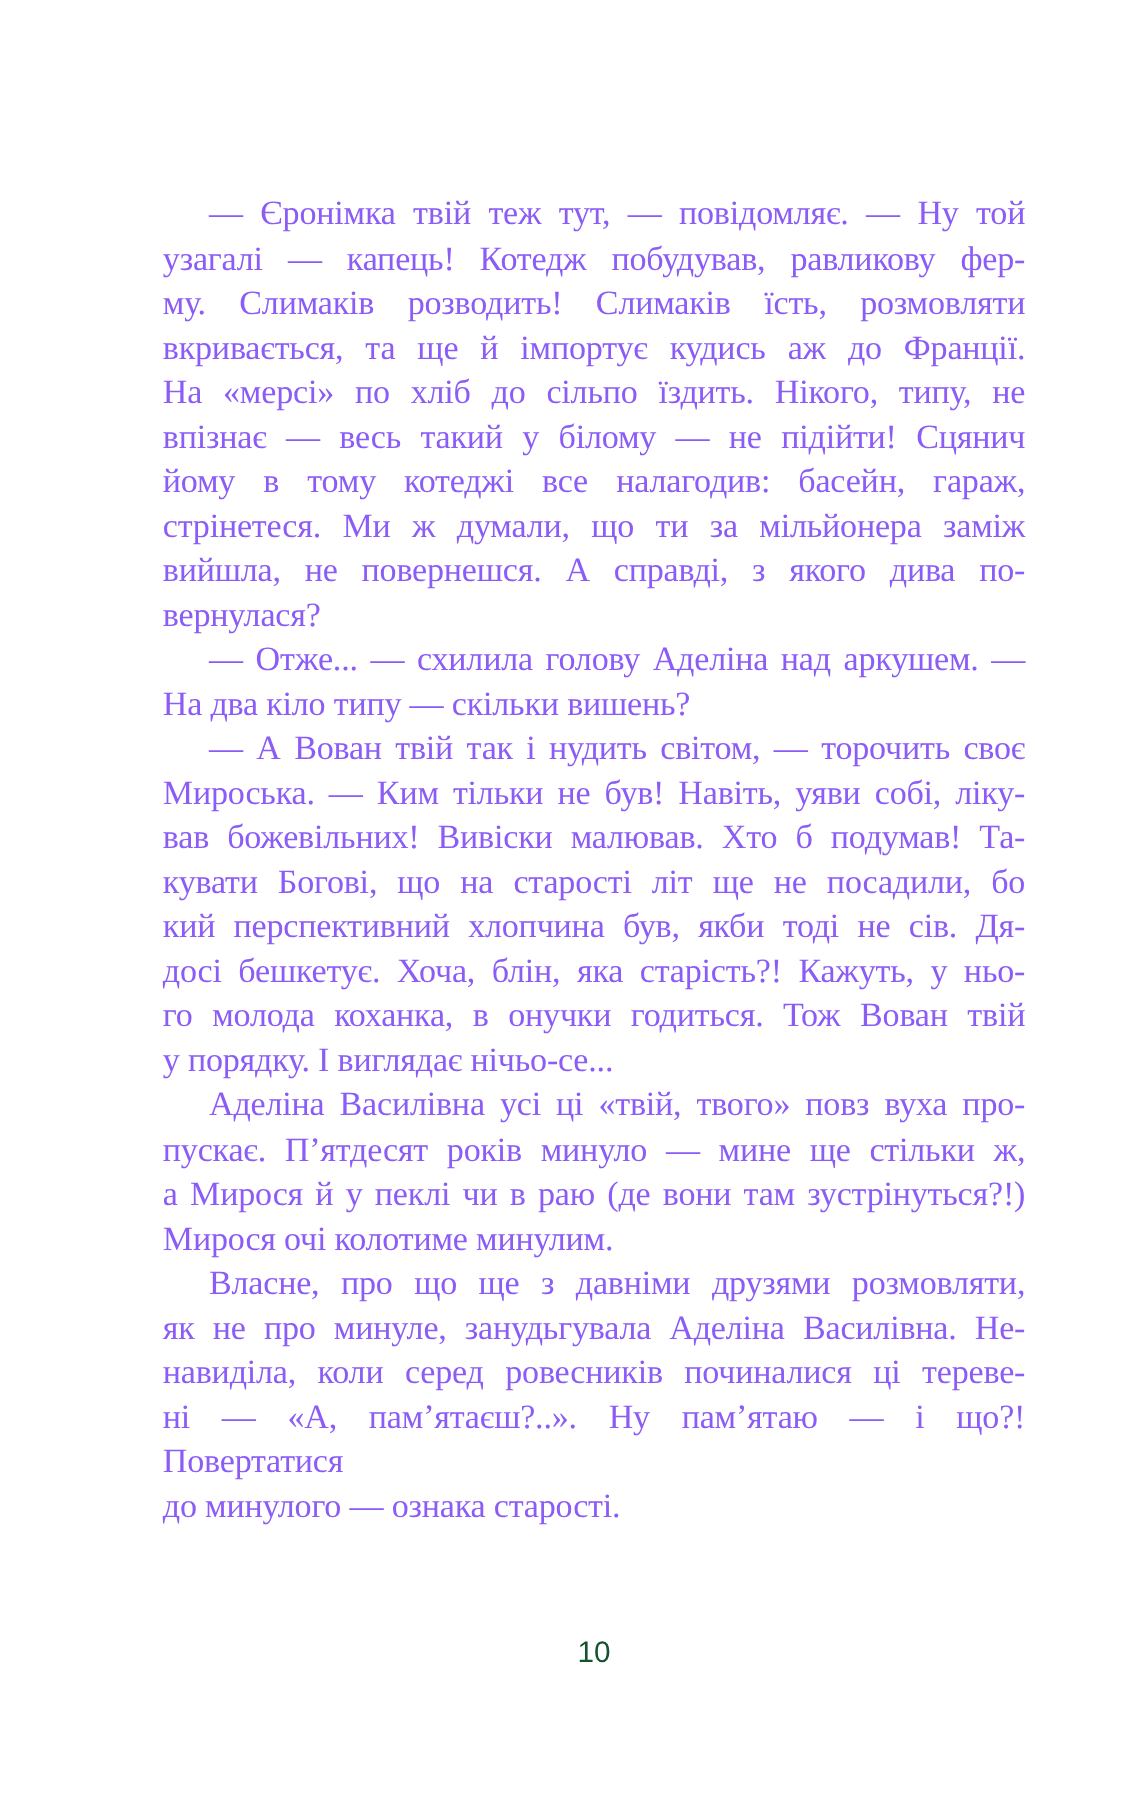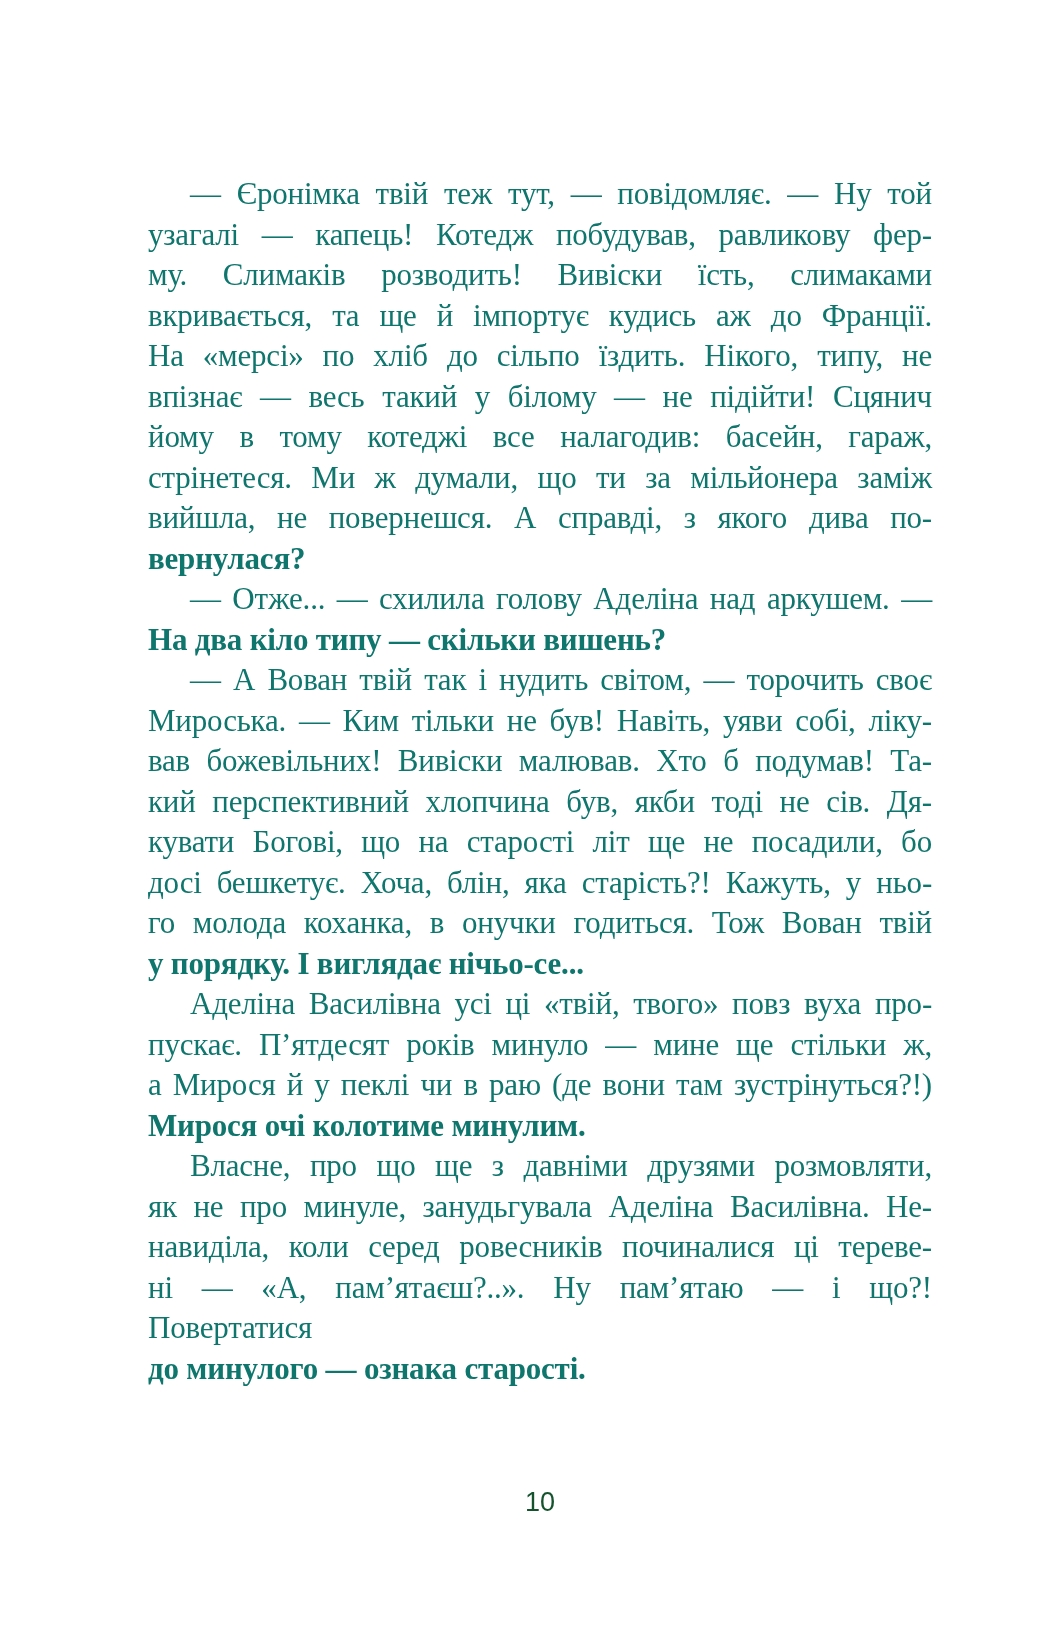--- a/index.html
+++ b/index.html
@@ -17,41 +17,40 @@
   .page {
     position: absolute;
     inset: 0;
     background: #ffffff;
   }
   .text-block {
     position: absolute;
     left: 148px;
     top: 174px;
     width: 784px;
-    color: #0f766e;
+    color: #8b5cf6;
     font-size: 31px;
     line-height: 40.5px;
     letter-spacing: -0.2px;
   }
   .para {
     margin: 0;
     padding: 0;
   }
   .line {
     text-align: justify;
     text-align-last: justify;
     white-space: normal;
   }
   .line.first {
     text-indent: 42px;
   }
   .line.para-end {
     text-align: left;
     text-align-last: left;
-    font-weight: bold;
   }
   .folio {
     position: absolute;
     left: 148px;
     width: 784px;
     top: 1489px;
     text-align: center;
     font-family: "Liberation Sans", "DejaVu Sans", sans-serif;
     font-size: 27px;
     line-height: 1;
@@ -59,39 +58,39 @@
   }
 </style>
 </head>
 <body>
 
 <div class="page">
   <div class="text-block" id="text-block">
       <div class="para">
         <div class="line first">— Єронімка твій теж тут, — повідомляє. — Ну той</div>
         <div class="line">узагалі — капець! Котедж побудував, равликову фер-</div>
-        <div class="line">му. Слимаків розводить! Вивіски їсть, слимаками</div>
+        <div class="line">му. Слимаків розводить! Слимаків їсть, розмовляти</div>
         <div class="line">вкривається, та ще й імпортує кудись аж до Франції.</div>
         <div class="line">На «мерсі» по хліб до сільпо їздить. Нікого, типу, не</div>
         <div class="line">впізнає — весь такий у білому — не підійти! Сцянич</div>
         <div class="line">йому в тому котеджі все налагодив: басейн, гараж,</div>
         <div class="line">стрінетеся. Ми ж думали, що ти за мільйонера заміж</div>
         <div class="line">вийшла, не повернешся. А справді, з якого дива по-</div>
         <div class="line para-end">вернулася?</div>
       </div>
       <div class="para">
         <div class="line first">— Отже... — схилила голову Аделіна над аркушем. —</div>
         <div class="line para-end">На два кіло типу — скільки вишень?</div>
       </div>
       <div class="para">
         <div class="line first">— А Вован твій так і нудить світом, — торочить своє</div>
         <div class="line">Мироська. — Ким тільки не був! Навіть, уяви собі, ліку-</div>
         <div class="line">вав божевільних! Вивіски малював. Хто б подумав! Та-</div>
+        <div class="line">кувати Богові, що на старості літ ще не посадили, бо</div>
         <div class="line">кий перспективний хлопчина був, якби тоді не сів. Дя-</div>
-        <div class="line">кувати Богові, що на старості літ ще не посадили, бо</div>
         <div class="line">досі бешкетує. Хоча, блін, яка старість?! Кажуть, у ньо-</div>
         <div class="line">го молода коханка, в онучки годиться. Тож Вован твій</div>
         <div class="line para-end">у порядку. І виглядає нічьо-се...</div>
       </div>
       <div class="para">
         <div class="line first">Аделіна Василівна усі ці «твій, твого» повз вуха про-</div>
         <div class="line">пускає. П’ятдесят років минуло — мине ще стільки ж,</div>
         <div class="line">а Мирося й у пеклі чи в раю (де вони там зустрінуться?!)</div>
         <div class="line para-end">Мирося очі колотиме минулим.</div>
       </div>

